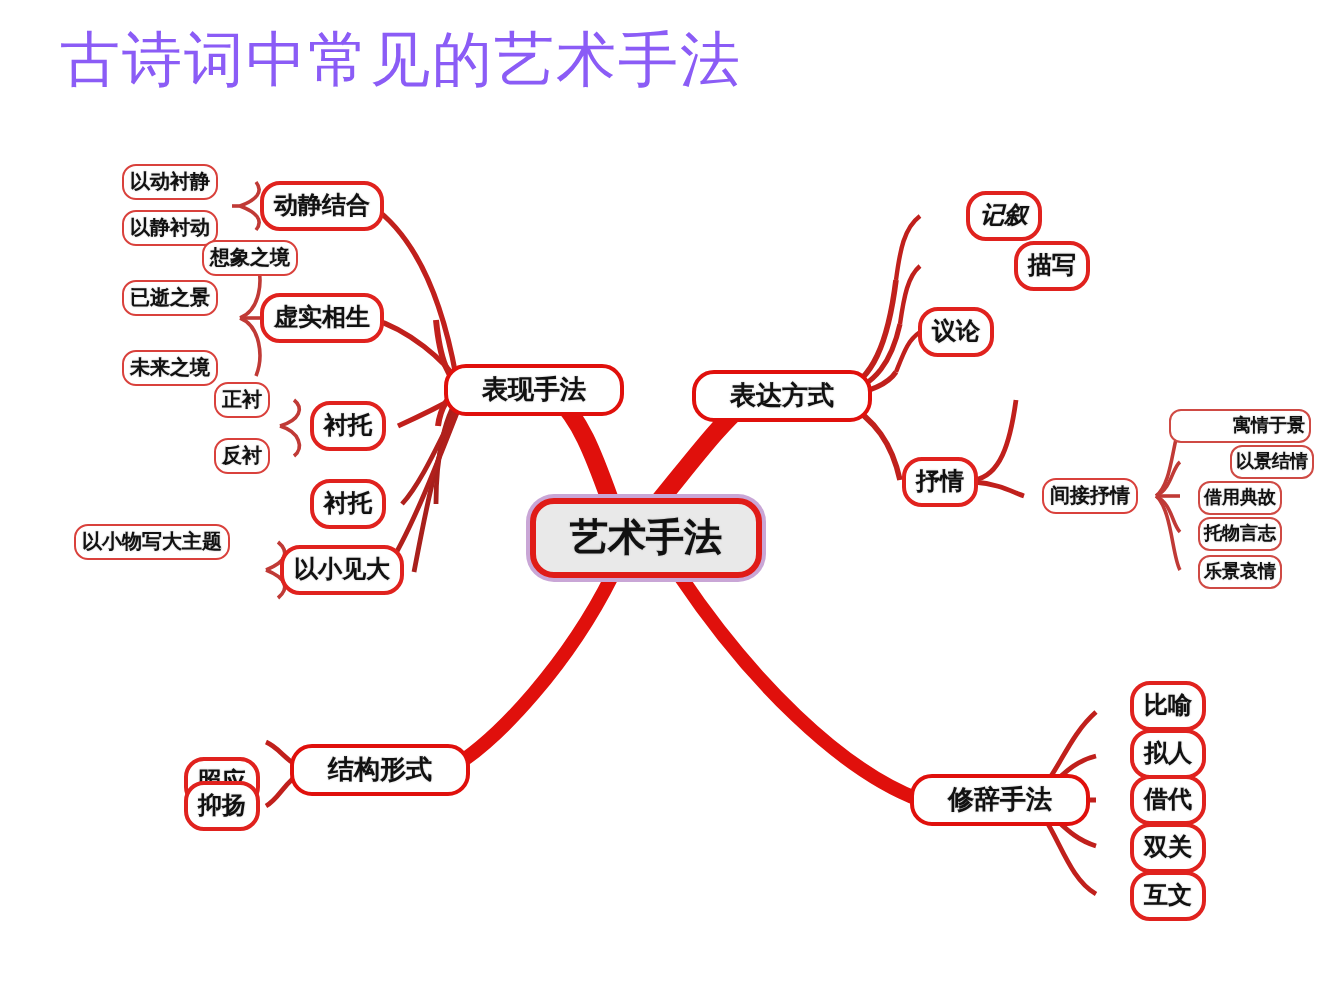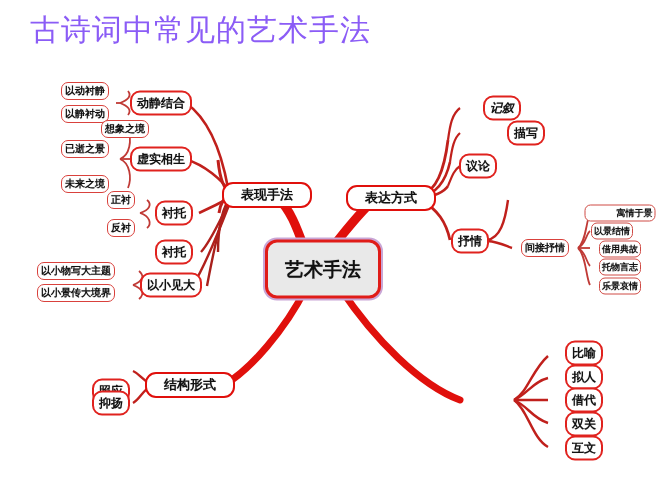--- a/index.html
+++ b/index.html
@@ -72,21 +72,21 @@
   .node.mid {
     font-size: 12px;
     border-width: 2px;
     border-radius: 10px;
     padding: 2px 5px;
     border-color: #e0221e;
   }
   .node.center {
     font-size: 19px;
     width: 116px;
-    height: 59px;
+    height: 40px;
     border: 3px solid #e01c18;
     border-radius: 12px;
     background: #e9e9e9;
     box-shadow: 0 0 0 2px #c9a6d6;
     font-weight: bold;
   }
 </style>
 </head>
 <body>
 
@@ -205,23 +205,20 @@
   <div class="node mid" style="left:174px; top:252px;">
     <span>衬托</span>
   </div>
 
   <div class="node mid" style="left:171px; top:285px;">
     <span>以小见大</span>
   </div>
   <div class="node leaf" style="left:76px; top:271px;">
     <span>以小物写大主题</span>
   </div>
-  <div class="node leaf" style="left:76px; top:293px;">
-    <span>以小景传大境界</span>
-  </div>
 
   <div class="node branch" style="left:391px; top:198px;">
     <span>表达方式</span>
   </div>
   <div class="node mid" style="left:502px; top:108px;font-style:italic;">
     <span>记叙</span>
   </div>
   <div class="node mid" style="left:478px; top:133px;margin-left:48px;">
     <span>描写</span>
   </div>
@@ -231,33 +228,36 @@
   <div class="node mid" style="left:470px; top:241px;">
     <span>抒情</span>
   </div>
 
   <div class="node leaf" style="left:545px; top:248px;">
     <span>间接抒情</span>
   </div>
   <div class="node leaf2" style="left:620px; top:213px;padding-left:31px;">
     <span>寓情于景</span>
   </div>
-  <div class="node leaf2" style="left:612px; top:231px;">
+  <div class="node leaf2" style="left:636px; top:231px;">
     <span>以景结情</span>
   </div>
   <div class="node leaf2" style="left:620px; top:249px;">
     <span>借用典故</span>
   </div>
   <div class="node leaf2" style="left:620px; top:267px;">
     <span>托物言志</span>
   </div>
   <div class="node leaf2" style="left:620px; top:286px;">
     <span>乐景哀情</span>
   </div>
 
+  <div class="node branch" style="left:500px; top:400px;">
+    <span>修辞手法</span>
+  </div>
   <div class="node mid" style="left:584px; top:353px;">
     <span>比喻</span>
   </div>
   <div class="node mid" style="left:584px; top:377px;">
     <span>拟人</span>
   </div>
   <div class="node mid" style="left:584px; top:400px;align-items:flex-end;">
     <span>借代</span>
   </div>
   <div class="node mid" style="left:584px; top:424px;">

